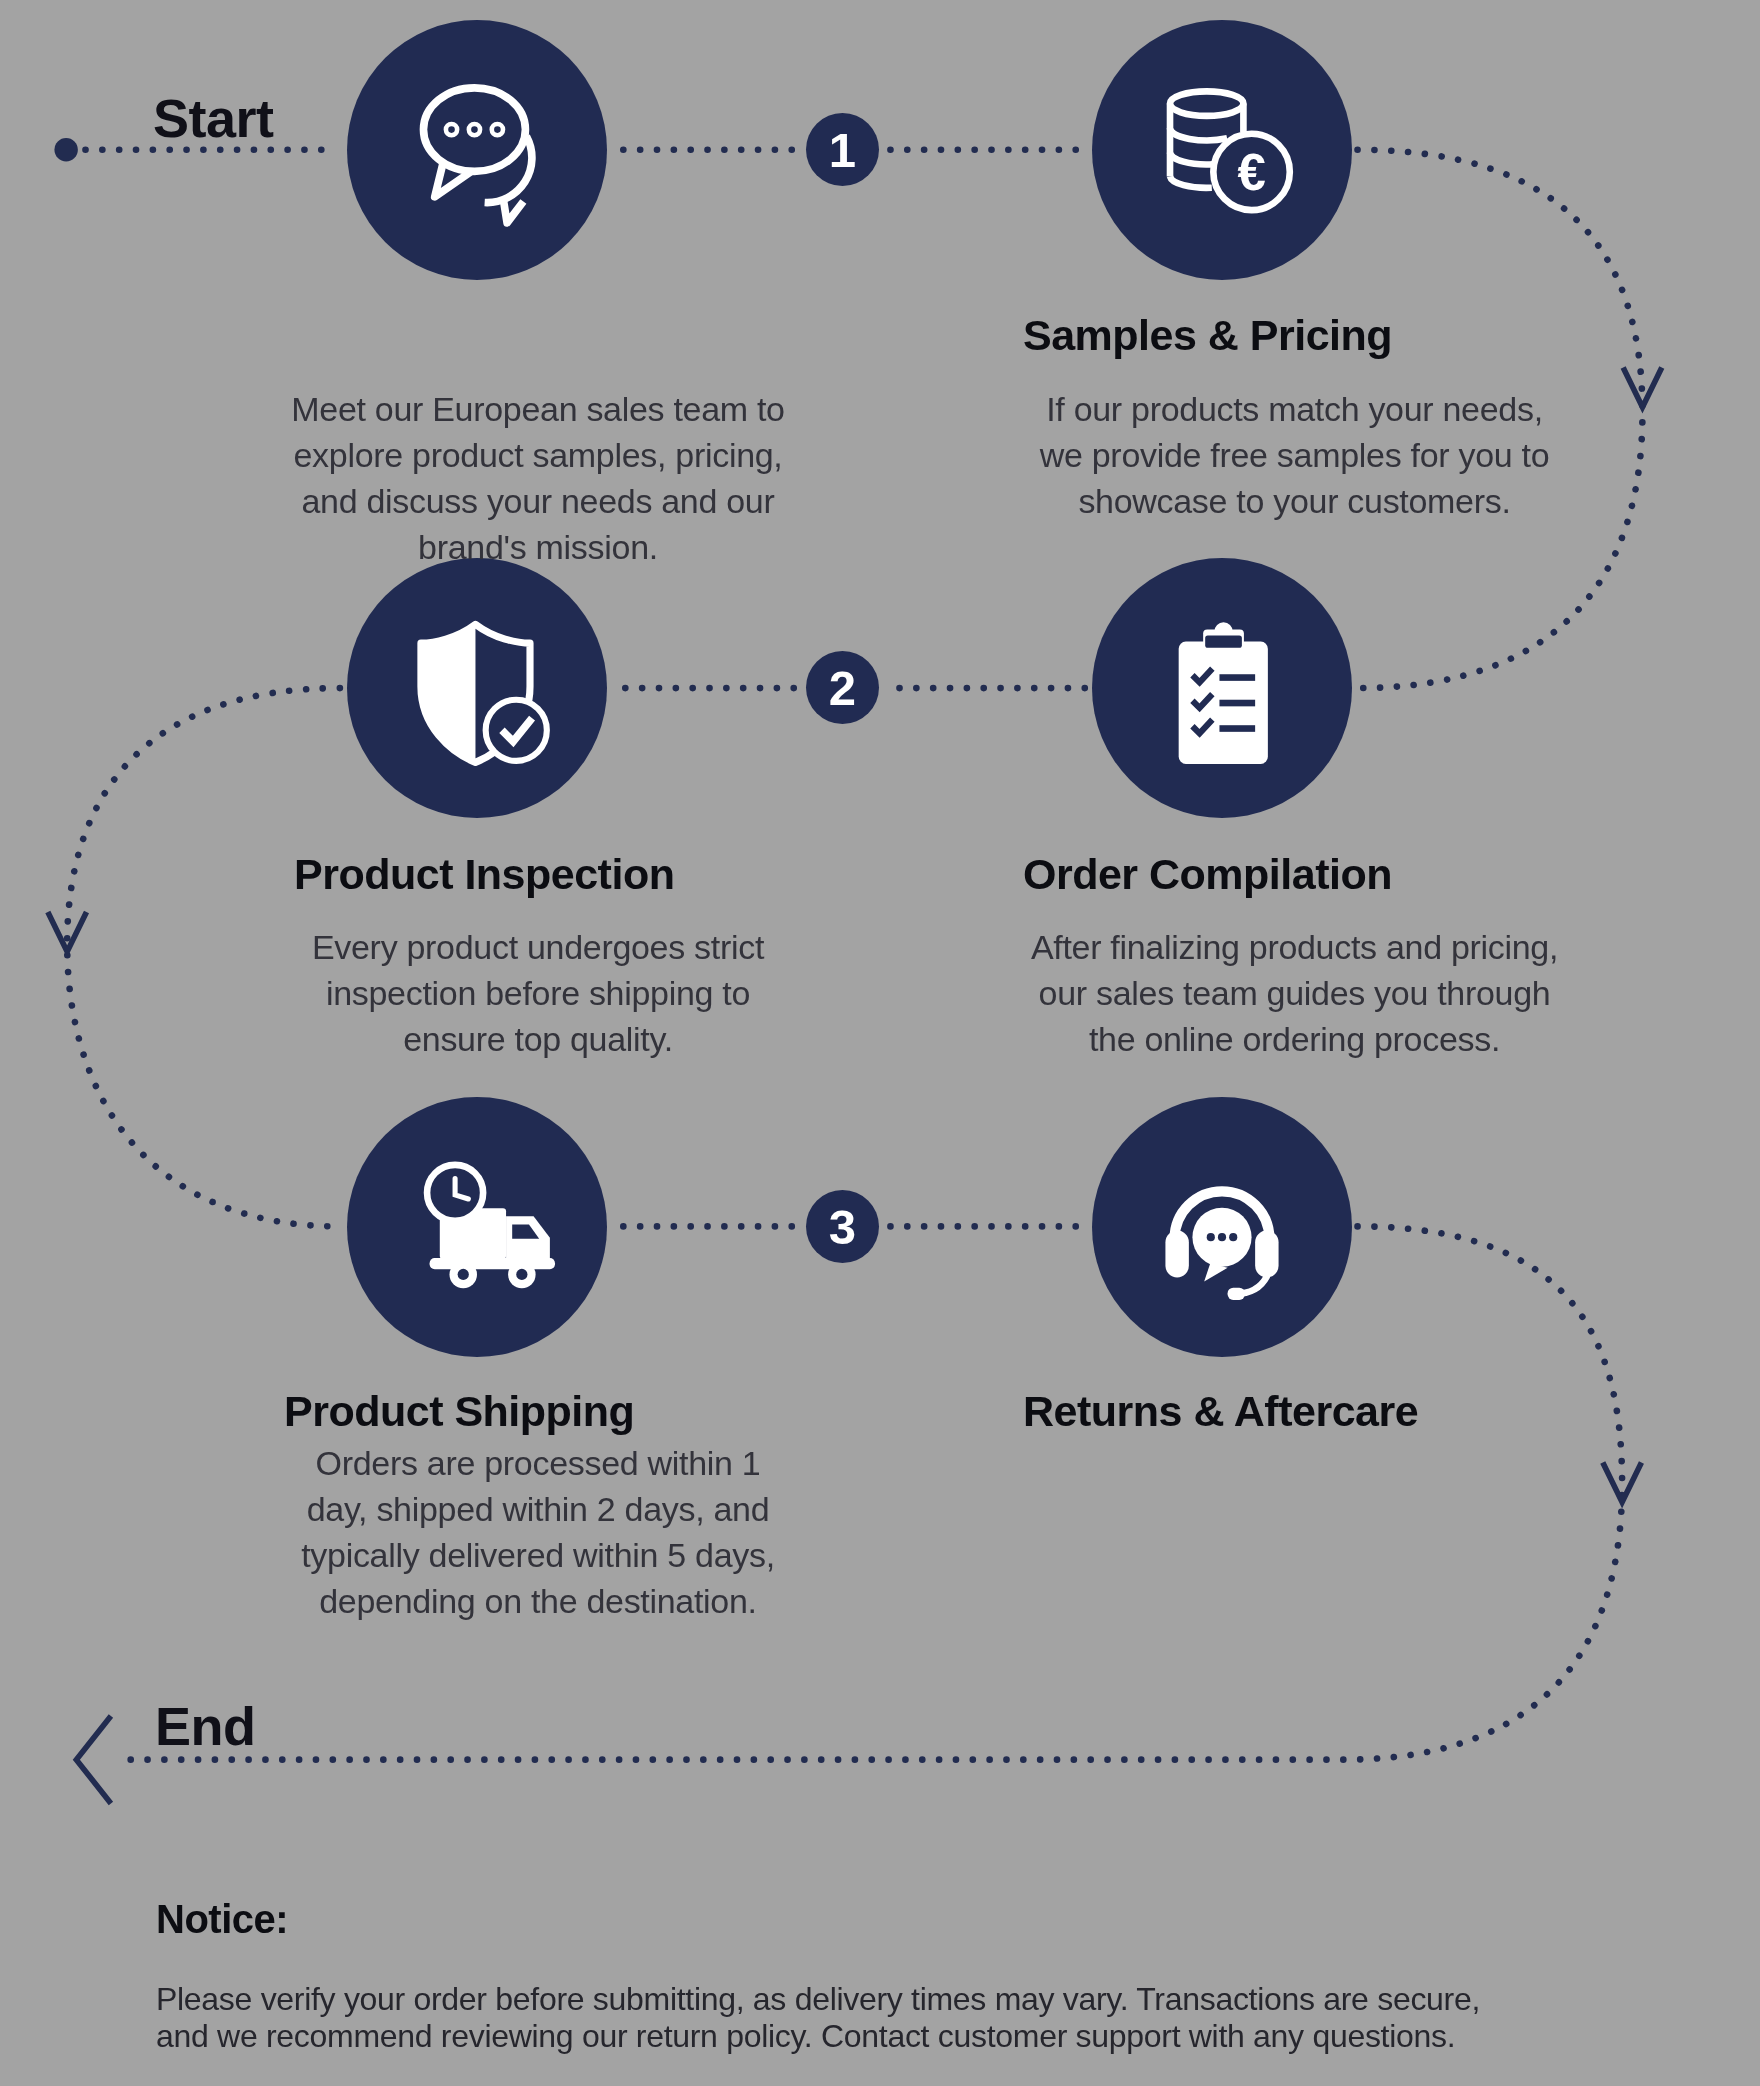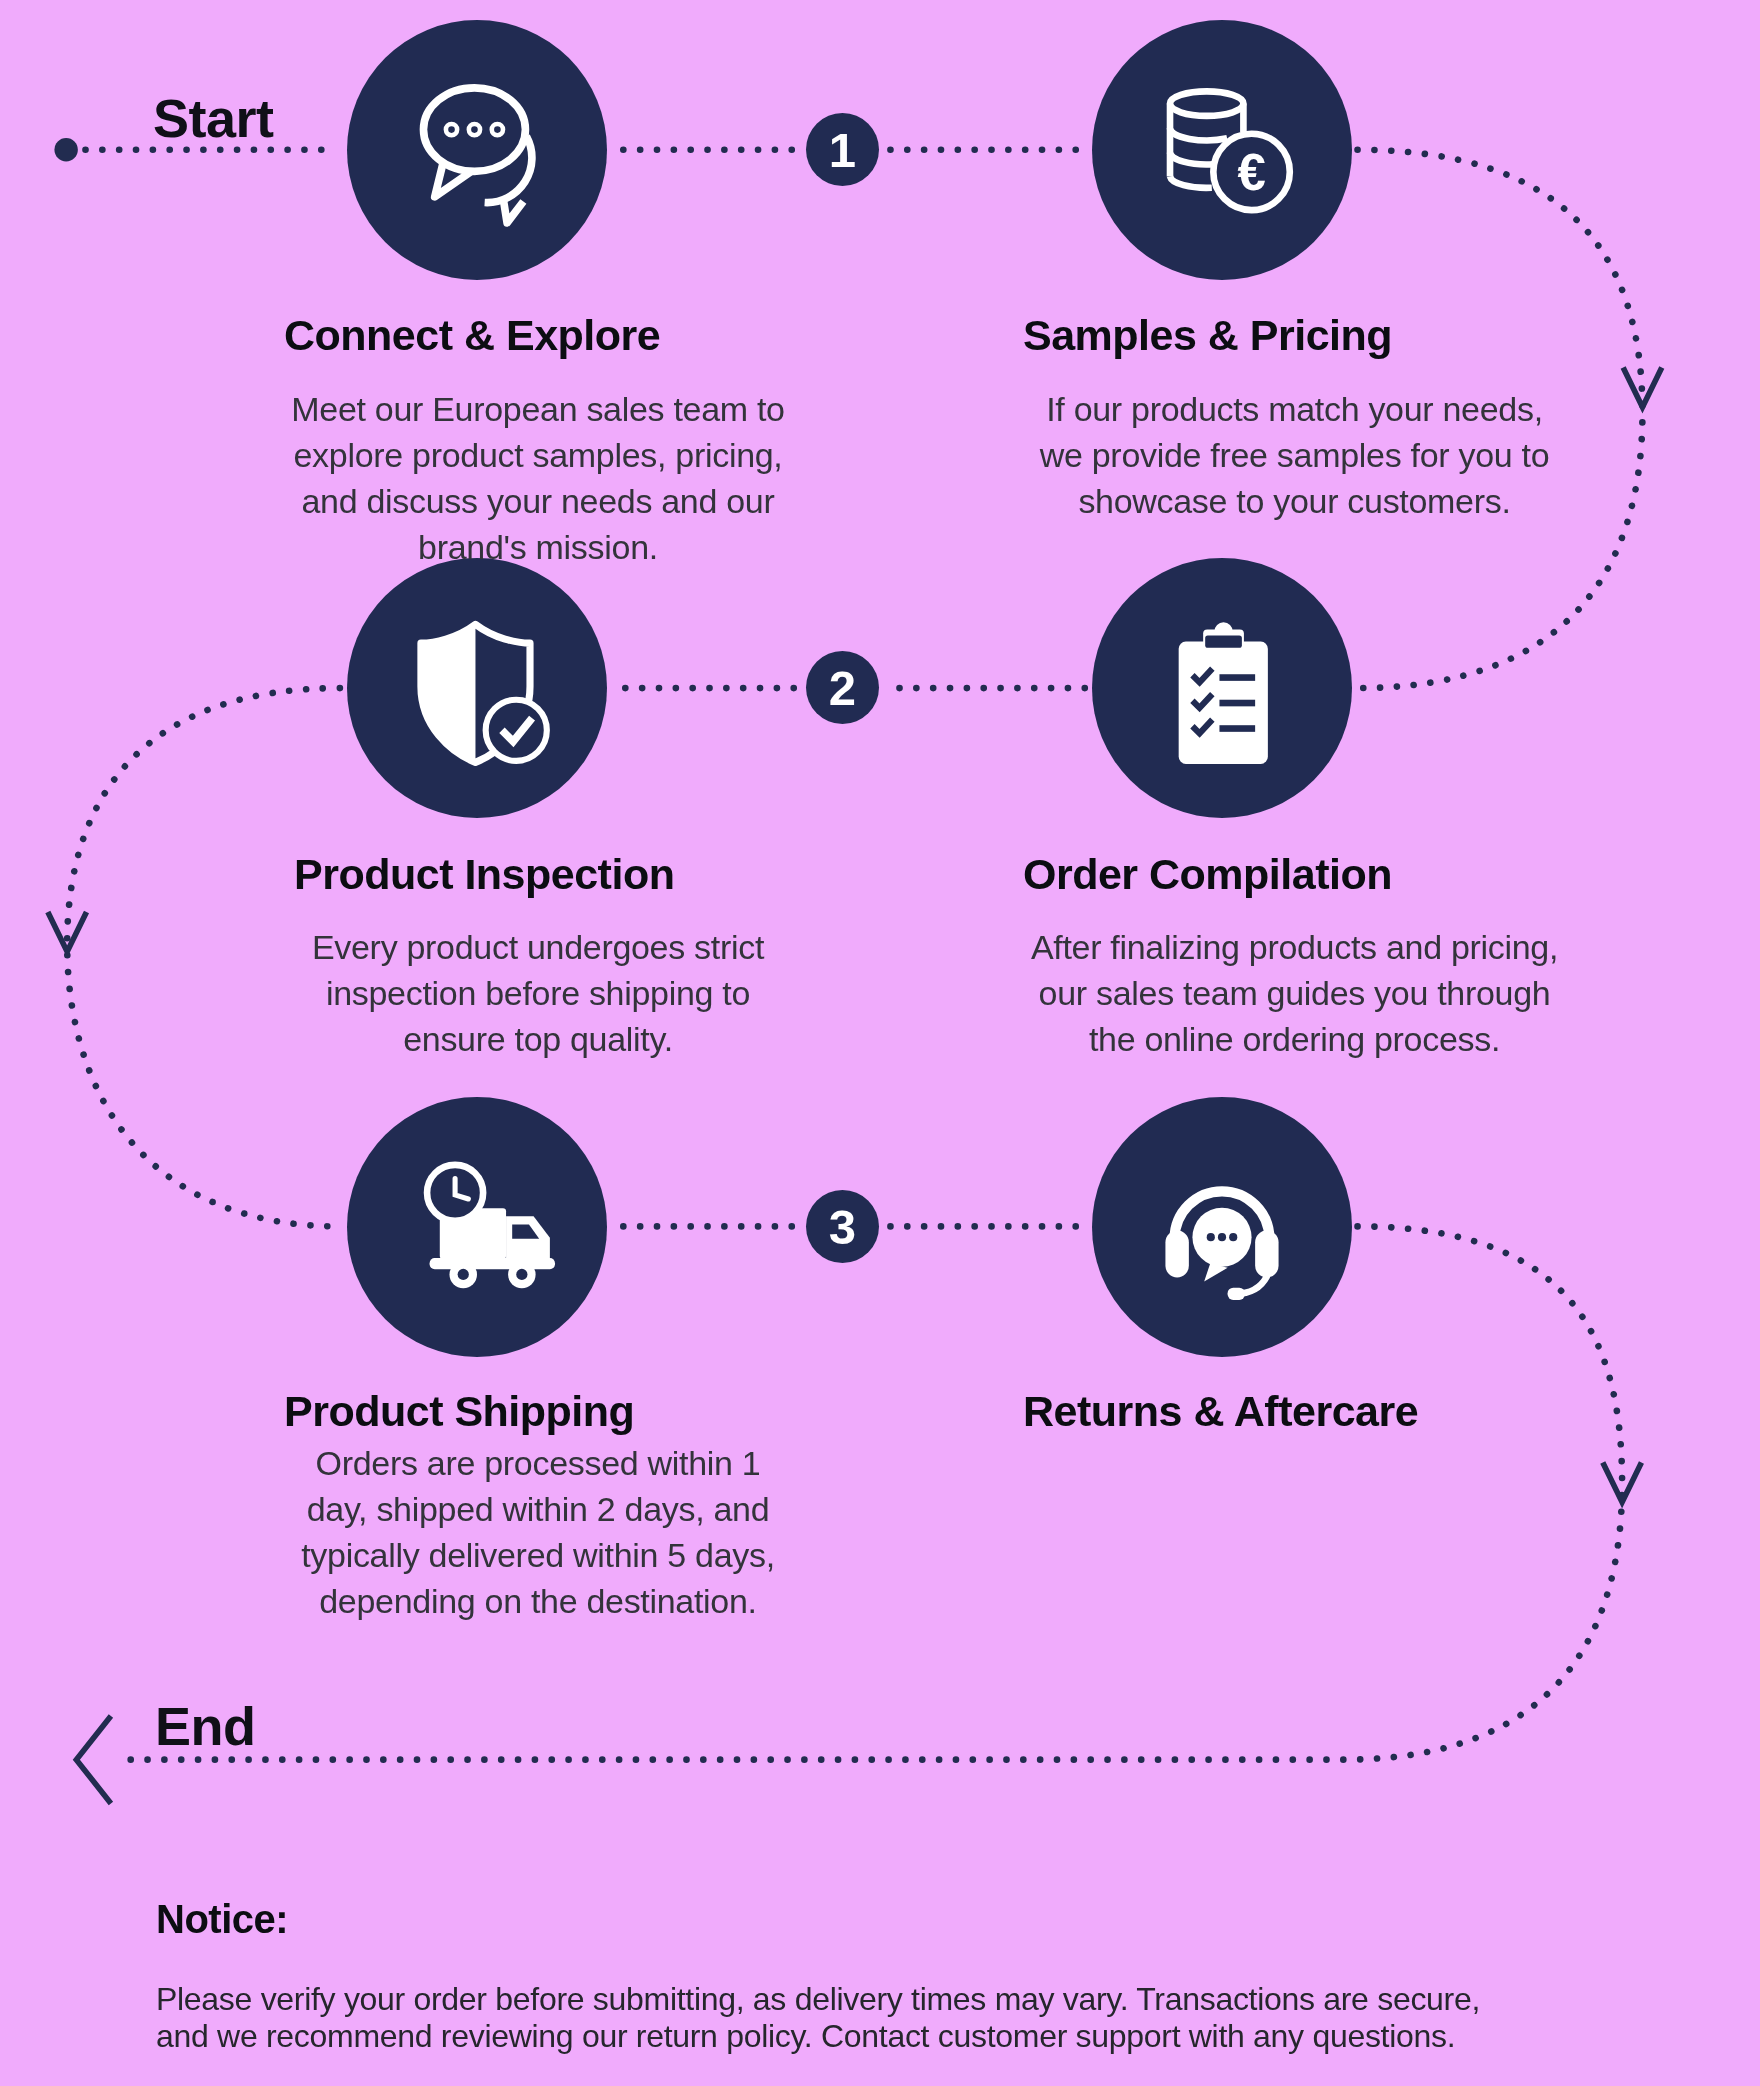--- a/index.html
+++ b/index.html
@@ -6,21 +6,21 @@
     --navy:#212b52;
     --dots:#222c50;
     --heading:#0c0d12;
     --body:#33333b;
     --label:#101018;
     --white:#ffffff;
   }
   *{margin:0;padding:0;box-sizing:border-box;}
   html,body{background:#ffffff;}
   body{font-family:"Liberation Sans", sans-serif;}
-  .canvas{position:relative;width:1760px;height:2087px;background:#f0abfc;overflow:hidden;}
+  .canvas{position:relative;width:1760px;height:2087px;background:#a3a3a3;overflow:hidden;}
   .flow-svg{position:absolute;left:0;top:0;width:100%;height:100%;}
   .dotline{fill:none;stroke:var(--dots);stroke-width:13;stroke-linecap:round;stroke-dasharray:0.1 33;}
   .chev{fill:none;stroke:var(--dots);stroke-width:11;stroke-linejoin:miter;}
   .startdot{fill:var(--dots);}
   .circle{position:absolute;width:260px;height:260px;border-radius:50%;background:var(--navy);display:flex;align-items:center;justify-content:center;}
   .badge{position:absolute;width:73px;height:73px;border-radius:50%;background:var(--navy);color:var(--white);
          display:flex;align-items:center;justify-content:center;font-size:49px;font-weight:700;}
   .biglabel{position:absolute;font-size:54px;font-weight:600;color:var(--label);letter-spacing:-0.5px;}
   .title{position:absolute;font-size:43px;font-weight:700;color:var(--heading);letter-spacing:-0.5px;white-space:nowrap;}
   .desc{position:absolute;font-size:34px;font-weight:400;color:var(--body);line-height:46px;letter-spacing:-0.3px;text-align:center;}
@@ -145,21 +145,20 @@
       <circle cx="177" cy="175" r="8" class="ic-navy"></circle>
       <path class="ic-stroke" stroke-width="13" fill="none" stroke-linecap="round" d="M 243 252 q -18 34 -62 34"></path>
       <rect x="166" y="274" width="34" height="24" rx="11" class="ic-fill"></rect>
     </svg>
   </div>
 
   <div class="badge" style="left:806px;top:113px;">1</div>
   <div class="badge" style="left:806px;top:651px;">2</div>
   <div class="badge" style="left:806px;top:1190px;">3</div>
 
-  <div class="title" style="left:284px;top:311px;">Connect &amp; Explore</div>
   <div class="desc left" style="left:286px;top:386px;">Meet our European sales team to explore product samples, pricing, and discuss your needs and our brand's mission.</div>
 
   <div class="title" style="left:1023px;top:311px;">Samples &amp; Pricing</div>
   <div class="desc right" style="left:1025px;top:386px;">If our products match your needs, we provide free samples for you to showcase to your customers.</div>
 
   <div class="title" style="left:294px;top:850px;">Product Inspection</div>
   <div class="desc left" style="left:286px;top:924px;">Every product undergoes strict inspection before shipping to ensure top quality.</div>
 
   <div class="title" style="left:1023px;top:850px;">Order Compilation</div>
   <div class="desc right" style="left:1025px;top:924px;">After finalizing products and pricing, our sales team guides you through the online ordering process.</div>

